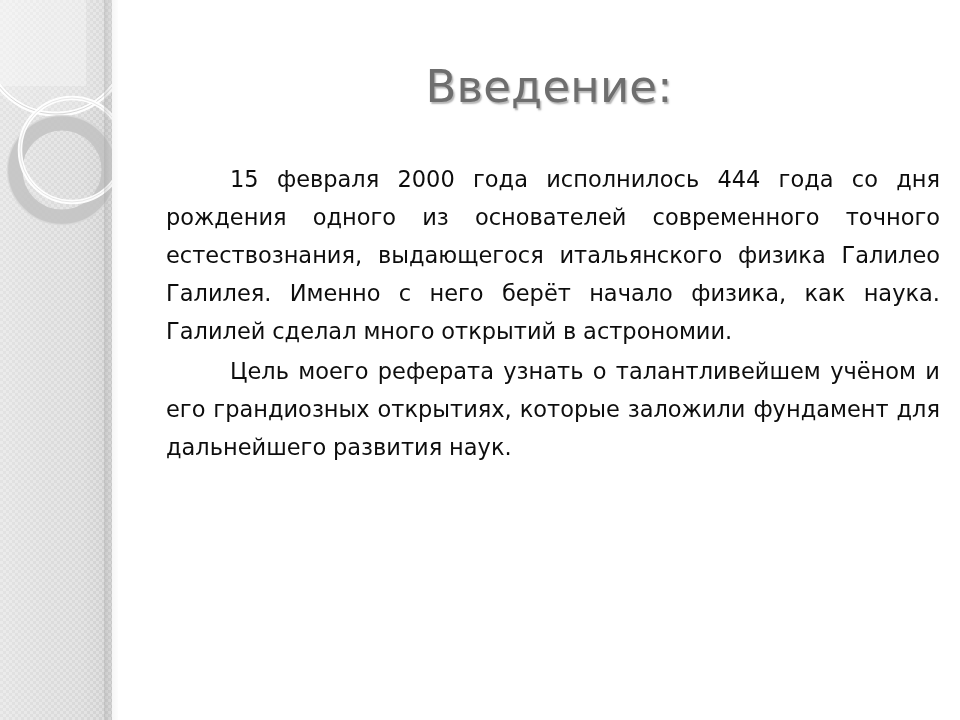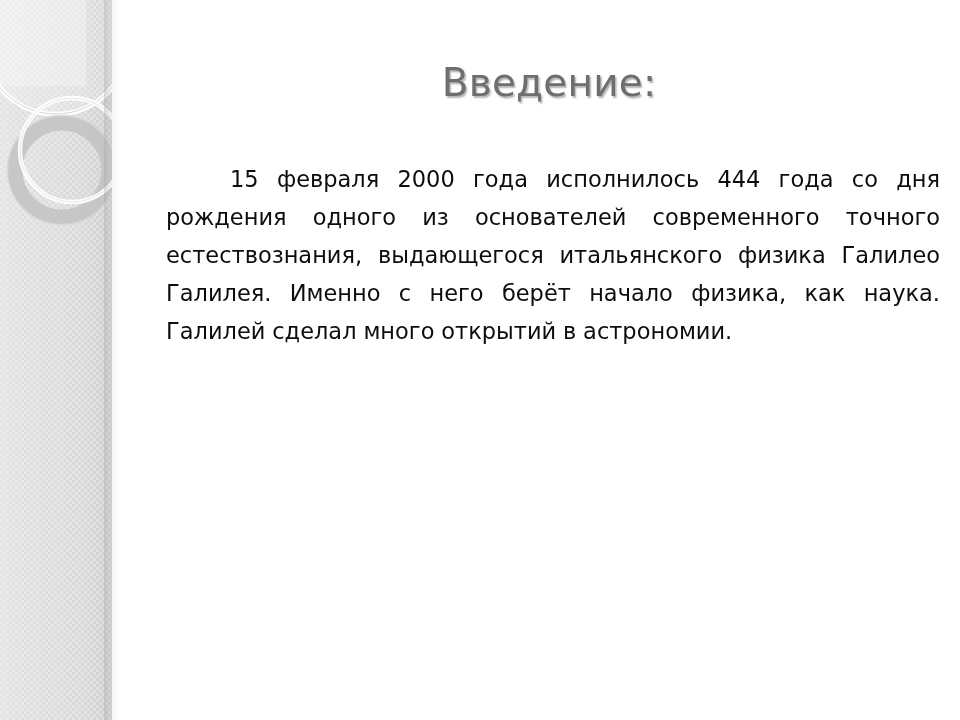--- a/index.html
+++ b/index.html
@@ -69,21 +69,21 @@
   }
 
   
   #title {
     position: absolute;
     left: 168px;
     top: 62px;
     width: 762px;
     text-align: center;
     font-family: "DejaVu Sans", sans-serif;
-    font-size: 39px;
+    font-size: 45px;
     font-weight: normal;
     line-height: 1.1;
     color: #6e6e6e;
     text-shadow: 1.5px 1.5px 1.6px rgba(120,120,120,0.55);
     letter-spacing: 0.2px;
     white-space: nowrap;
   }
 
   
   #body-block {
@@ -136,15 +136,16 @@
       </g>
     </svg>
 
     <div class="deco-fade"></div>
   </div>
 
   <div id="title">Введение:</div>
 
   <div id="body-block">
     <p class="para">15 февраля 2000 года исполнилось 444 года со дня рождения одного из основателей современного точного естествознания, выдающегося итальянского физика Галилео Галилея. Именно с него берёт начало физика, как наука. Галилей сделал много открытий в астрономии.</p>
+    <p class="para">Цель моего реферата узнать о талантливейшем учёном и его грандиозных открытиях, которые заложили фундамент для дальнейшего развития наук.</p>
   </div>
 
 </div>
 
 </body></html>

